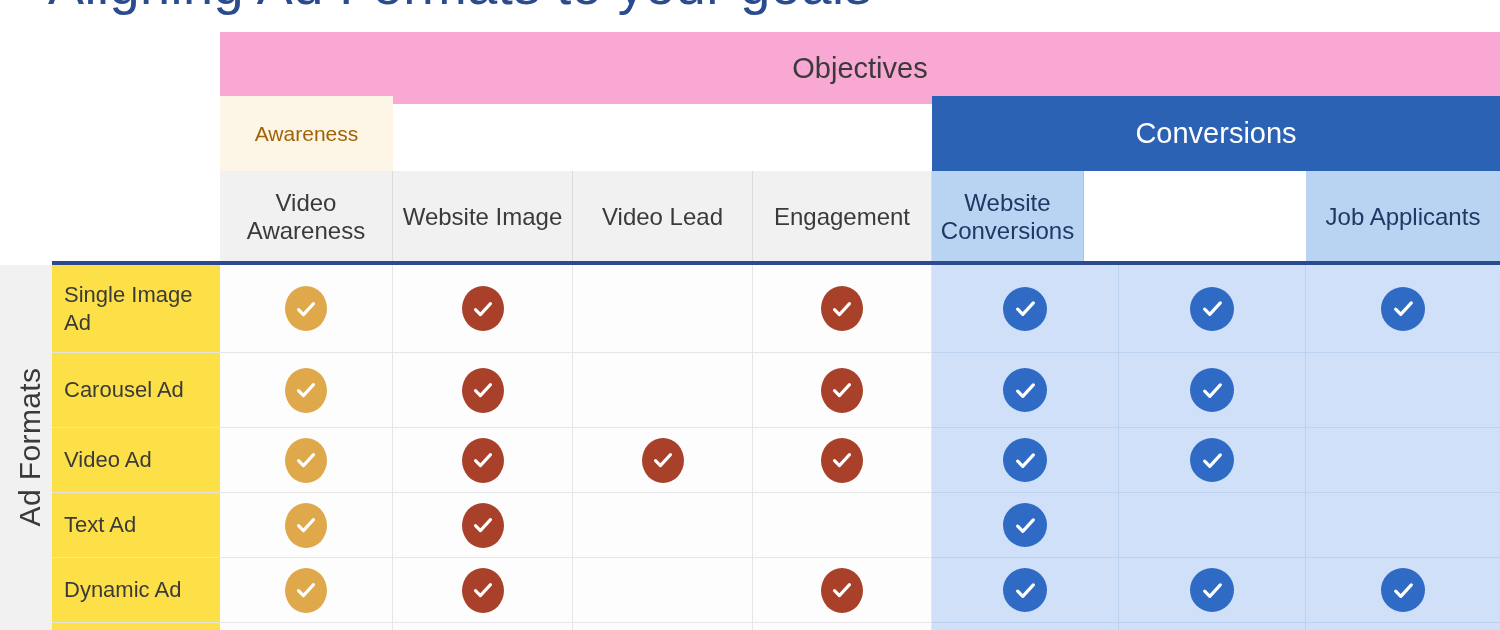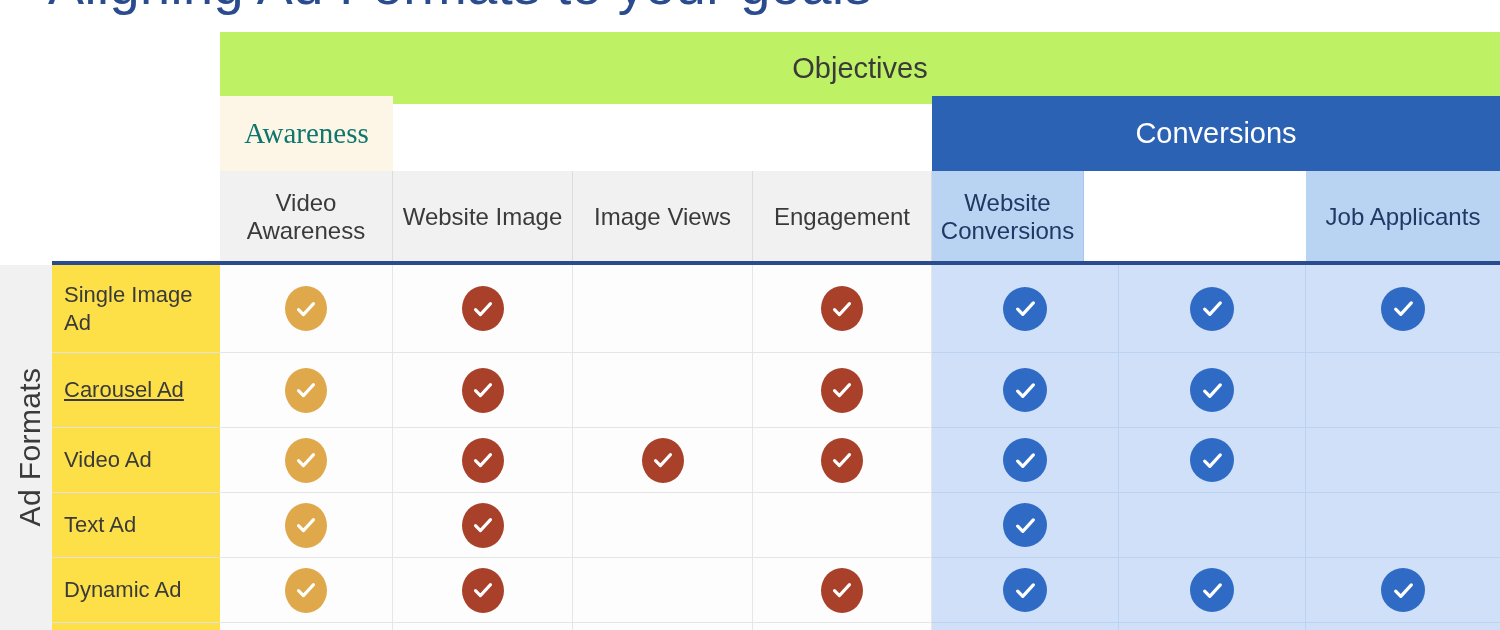--- a/index.html
+++ b/index.html
@@ -58,29 +58,29 @@
     text-align: center;
     transform: rotate(-90deg);
     font-size: 30px;
     color: #3A3A3A;
     letter-spacing: 0.4px;
   }
 
   
   #objectives-band {
     left: 220px; top: 32px; width: 1280px; height: 72px;
-    background: #bef264;
+    background: #f9a8d4;
     display: flex; align-items: center; justify-content: center;
     font-size: 29px; color: #3A3A3A;
   }
   #band-awareness {
     left: 220px; top: 96px; width: 173px; height: 75px;
     background: #FDF6E6;
     display: flex; align-items: center; justify-content: center;
-    font-size: 29px; color: #0f766e; font-family: Liberation Serif, serif;
+    font-size: 21px; color: #a16207;
   }
   #band-consideration {
     left: 393px; top: 96px; width: 539px; height: 75px;
     background: #F9E6E0;
     display: flex; align-items: center; justify-content: center;
     font-size: 29px; color: #B0492C;
   }
   #band-conversions {
     left: 932px; top: 96px; width: 568px; height: 75px;
     background: #2C62B4;
@@ -164,21 +164,21 @@
     <div id="axis-caption-label">Ad Formats</div>
   </div>
 
   <div class="cellbox" id="objectives-band">Objectives</div>
 
   <div class="cellbox" id="band-awareness">Awareness</div>
   <div class="cellbox" id="band-conversions">Conversions</div>
 
   <div class="cellbox subhead" style="left:220px;width:173px;">Video Awareness</div>
   <div class="cellbox subhead" style="left:393px;width:180px;">Website Image</div>
-  <div class="cellbox subhead" style="left:573px;width:180px;">Image Views</div>
+  <div class="cellbox subhead" style="left:573px;width:180px;">Video Lead</div>
   <div class="cellbox subhead" style="left:753px;width:179px;">Engagement</div>
   <div class="cellbox subhead blue" style="left:932px;width:152px;">Website Conversions</div>
   <div class="cellbox subhead blue last" style="left:1306px;width:194px;">Job Applicants</div>
 
   <div class="cellbox" id="subhead-underline"></div>
 
   <div id="body-rows">
       <div class="cellbox rowlabel" style="top:265px;height:88px;">
         <span>Single Image Ad</span>
       </div>
@@ -218,21 +218,21 @@
           </svg>
         </div>
       </div>
       <div class="cellbox datacell blue lastcol" style="left:1306px;top:265px;width:194px;height:88px;">
         <div class="check blue" style="background:#2F6BC4">
           <svg width="25" height="25" viewBox="0 0 24 24">
             <path d="M4.5 12.6 L9.4 17.6 L19.5 6.6" fill="none" stroke="#ffffff" stroke-width="3.1" stroke-linecap="round" stroke-linejoin="round"></path>
           </svg>
         </div>
       </div>
-      <div class="cellbox rowlabel" style="top:353px;height:75px;text-decoration:underline;">
+      <div class="cellbox rowlabel" style="top:353px;height:75px;">
         <span>Carousel Ad</span>
       </div>
       <div class="cellbox datacell" style="left:220px;top:353px;width:173px;height:75px;">
         <div class="check" style="background:#DFA94B">
           <svg width="24" height="24" viewBox="0 0 24 24">
             <path d="M4.5 12.6 L9.4 17.6 L19.5 6.6" fill="none" stroke="#ffffff" stroke-width="3.1" stroke-linecap="round" stroke-linejoin="round"></path>
           </svg>
         </div>
       </div>
       <div class="cellbox datacell" style="left:393px;top:353px;width:180px;height:75px;">

